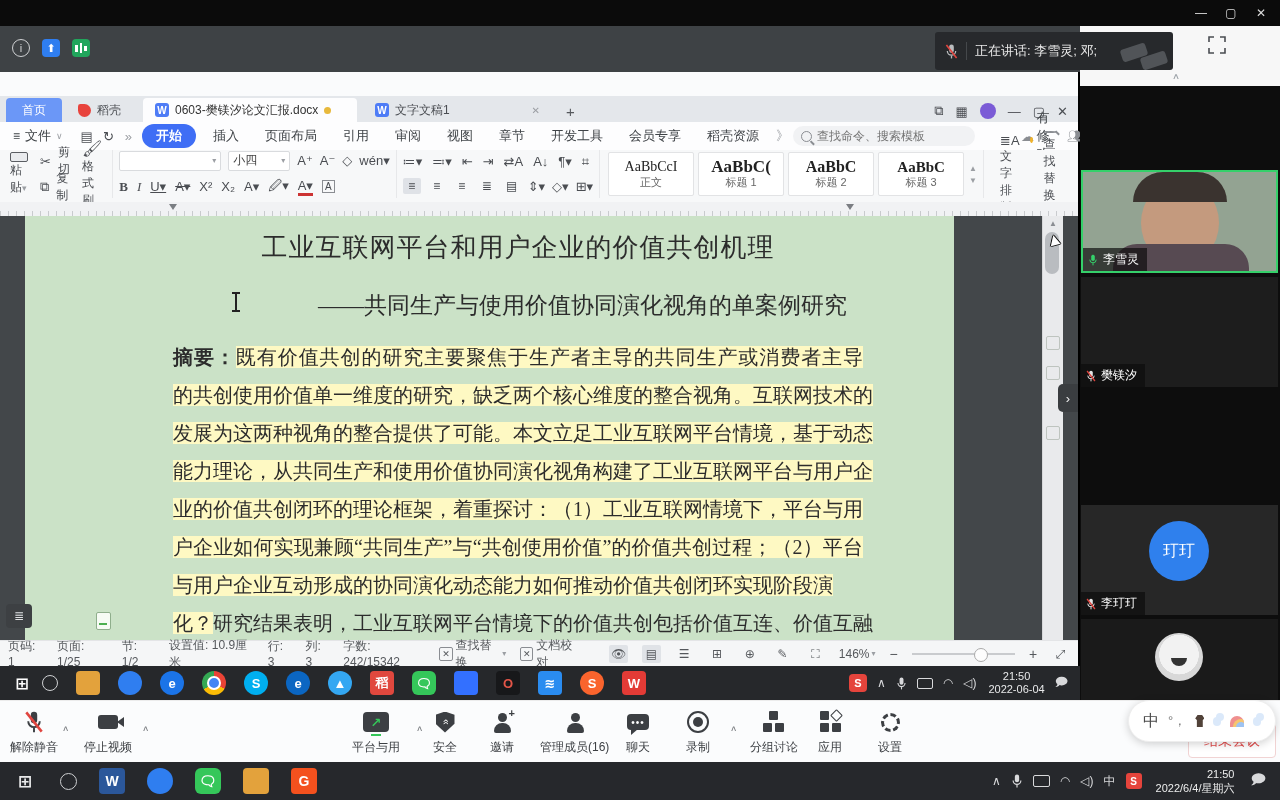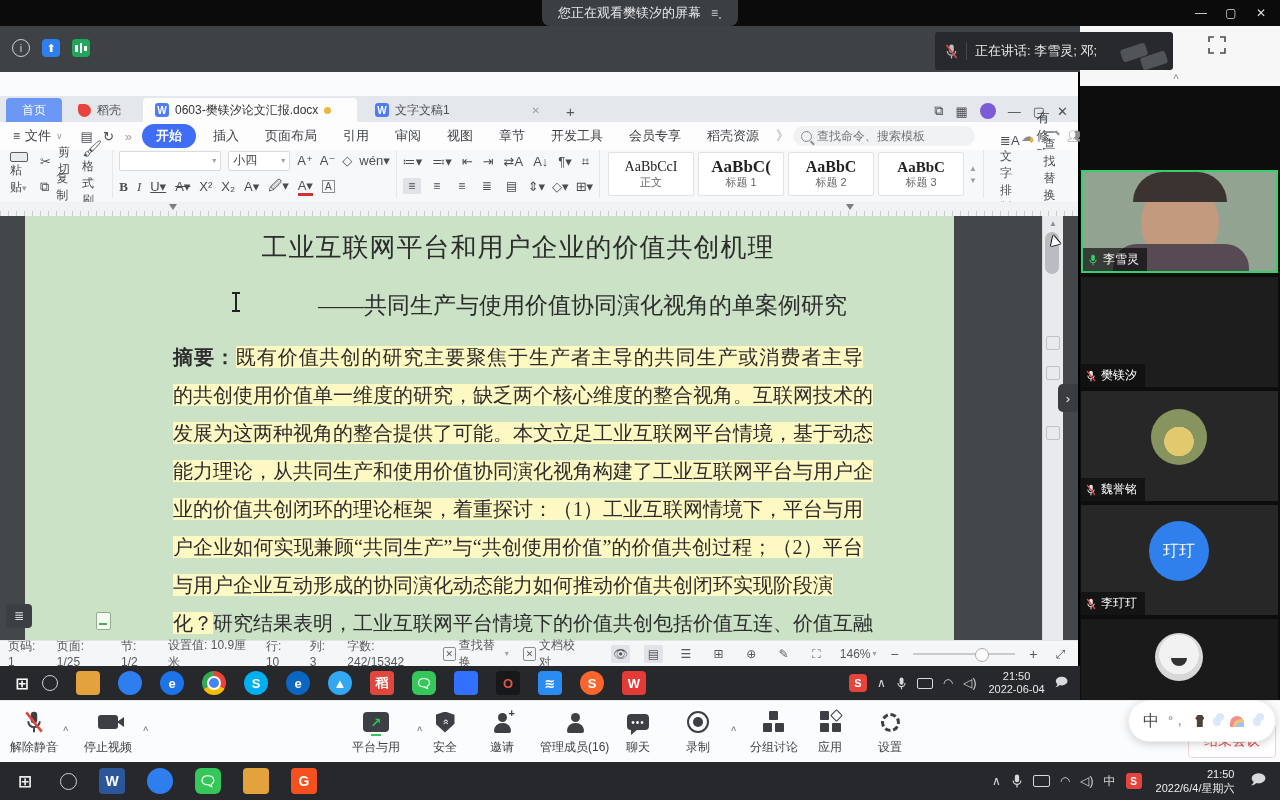--- a/index.html
+++ b/index.html
@@ -150,24 +150,20 @@
   .wclock{color:#eceded;font-size:11px;line-height:14px;text-align:right;margin-left:14px}
 
   
   #cursor{left:1046px;top:230px;z-index:9;color:#fff;font-size:17px;transform:rotate(-14deg);
     text-shadow:-1px 0 #000,1px 0 #000,0 -1px #000,0 1px #000}
 </style>
 </head>
 <body>
 
 <div class="ab" id="viewer-bar">
-  <div class="ab" id="viewer-pill">
-    <span>您正在观看樊镁汐的屏幕</span>
-    <span style="font-size:12px;color:#cfcfcf">≡˯</span>
-  </div>
   <div class="ab flex" style="right:4px;top:0;height:26px">
     <span class="winbtn">—</span>
     <span class="winbtn">▢</span>
     <span class="winbtn">✕</span>
   </div>
 </div>
 
 <div class="ab" id="share-top">
   <div class="flex" style="gap:12px;margin-left:12px">
     <span class="strip-ico ico" style="border:1.5px solid #cfd1d3;border-radius:50%;width:16px;height:16px;color:#cfd1d3;font-size:11px">i</span>
@@ -421,21 +417,21 @@
     <div class="ab" id="side-toggle">›</div>
     <div class="ab" id="float-nav">≣</div>
     <div class="ab" id="float-page"></div>
   </div>
 
   <div class="ab" id="statusbar">
     <span>页码: 1</span>
     <span>页面: 1/25</span>
     <span>节: 1/2</span>
     <span>设置值: 10.9厘米</span>
-    <span>行: 10</span>
+    <span>行: 3</span>
     <span>列: 3</span>
     <span>字数: 242/15342</span>
     <span class="flex">
         <span class="chk">✕</span>
         <span>查找替换</span>
         <span style="font-size:8px;color:#9b9ea3;margin-left:2px">▾</span>
       </span>
     <span class="flex">
         <span class="chk">✕</span>
         <span>文档校对</span>
@@ -620,32 +616,20 @@
     <div class="namebar">
       <svg width="10" height="14" viewBox="0 0 14 18">
           <rect x="4.5" y="1.5" width="5" height="9" rx="2.5" fill="#35d06a"></rect>
           <path d="M2.5 8.5a4.5 4.5 0 0 0 9 0" fill="none" stroke="#35d06a" stroke-width="1.4"></path>
           <line x1="7" y1="13.5" x2="7" y2="16.5" stroke="#35d06a" stroke-width="1.4"></line>
         </svg>
       <span>李雪灵</span>
     </div>
   </div>
 
-  <div class="tile" style="top:305px;height:110px;background:#272727">
-    <span class="circle-avatar" style="left:70px;top:18px;width:56px;height:56px;background:radial-gradient(circle at 50% 58%,#e3c96e 0 34%,#87945f 35% 100%)"></span>
-    <div class="namebar">
-      <svg width="10" height="14" viewBox="0 0 14 18" class="mic-red">
-          <rect x="4.5" y="1.5" width="5" height="9" rx="2.5" fill="#e6e6e6"></rect>
-          <path d="M2.5 8.5a4.5 4.5 0 0 0 9 0" fill="none" stroke="#e6e6e6" stroke-width="1.4"></path>
-          <line x1="7" y1="13.5" x2="7" y2="16.5" stroke="#e6e6e6" stroke-width="1.4"></line>
-          <line class="slash" x1="1.5" y1="2" x2="12.5" y2="16" stroke-width="1.8"></line>
-        </svg>
-      <span>魏誉铭</span>
-    </div>
-  </div>
 
   <div class="tile" style="top:419px;height:110px;background:#272727">
     <span class="circle-avatar" style="left:68px;top:16px;width:60px;height:60px;background:#2f80ed;color:#fff;font-size:16px">玎玎</span>
     <div class="namebar">
       <svg width="10" height="14" viewBox="0 0 14 18" class="mic-red">
           <rect x="4.5" y="1.5" width="5" height="9" rx="2.5" fill="#e6e6e6"></rect>
           <path d="M2.5 8.5a4.5 4.5 0 0 0 9 0" fill="none" stroke="#e6e6e6" stroke-width="1.4"></path>
           <line x1="7" y1="13.5" x2="7" y2="16.5" stroke="#e6e6e6" stroke-width="1.4"></line>
           <line class="slash" x1="1.5" y1="2" x2="12.5" y2="16" stroke-width="1.8"></line>
         </svg>

